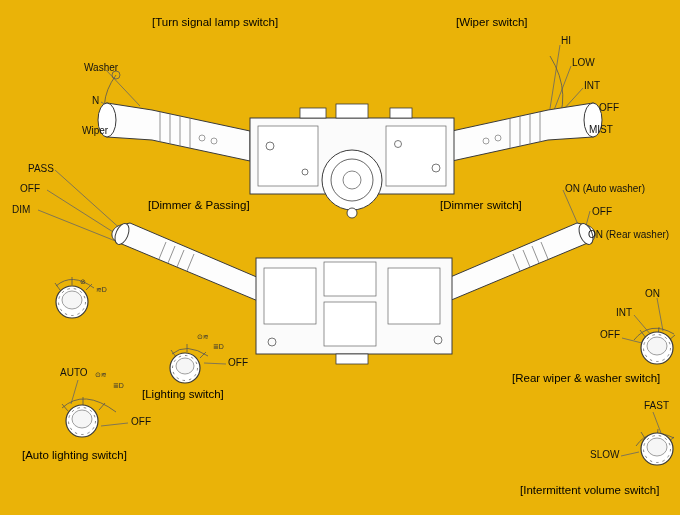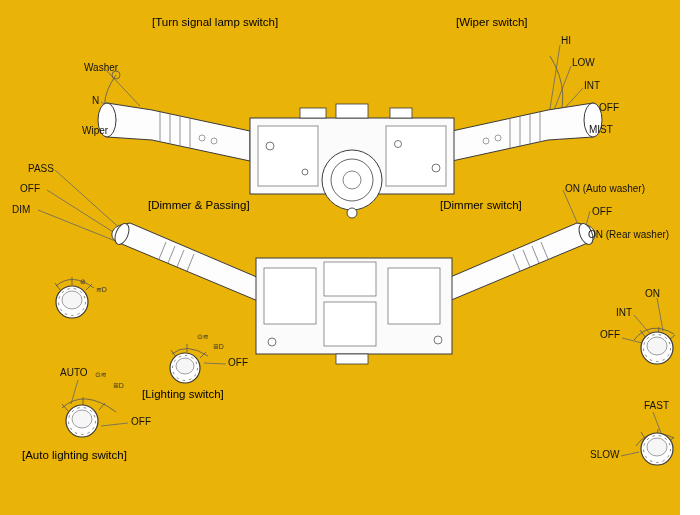--- a/index.html
+++ b/index.html
@@ -123,20 +123,22 @@
       </g>
     </g>
   </svg>
 
   <div class="lbl ttl" style="left:152px;top:17px">[Turn signal lamp switch]</div>
   <div class="lbl ttl" style="left:456px;top:17px">[Wiper switch]</div>
   <div class="lbl ttl" style="left:148px;top:200px">[Dimmer &amp; Passing]</div>
   <div class="lbl ttl" style="left:440px;top:200px">[Dimmer switch]</div>
   <div class="lbl ttl" style="left:142px;top:389px">[Lighting switch]</div>
   <div class="lbl ttl" style="left:22px;top:450px">[Auto lighting switch]</div>
+  <div class="lbl ttl" style="left:512px;top:373px">[Rear wiper &amp; washer switch]</div>
+  <div class="lbl ttl" style="left:520px;top:485px">[Intermittent volume switch]</div>
 
   <div class="lbl" style="left:84px;top:63px">Washer</div>
   <div class="lbl" style="left:92px;top:96px">N</div>
   <div class="lbl" style="left:82px;top:126px">Wiper</div>
 
   <div class="lbl" style="left:561px;top:36px">HI</div>
   <div class="lbl" style="left:572px;top:58px">LOW</div>
   <div class="lbl" style="left:584px;top:81px">INT</div>
   <div class="lbl" style="left:599px;top:103px">OFF</div>
   <div class="lbl" style="left:589px;top:125px">MIST</div>

